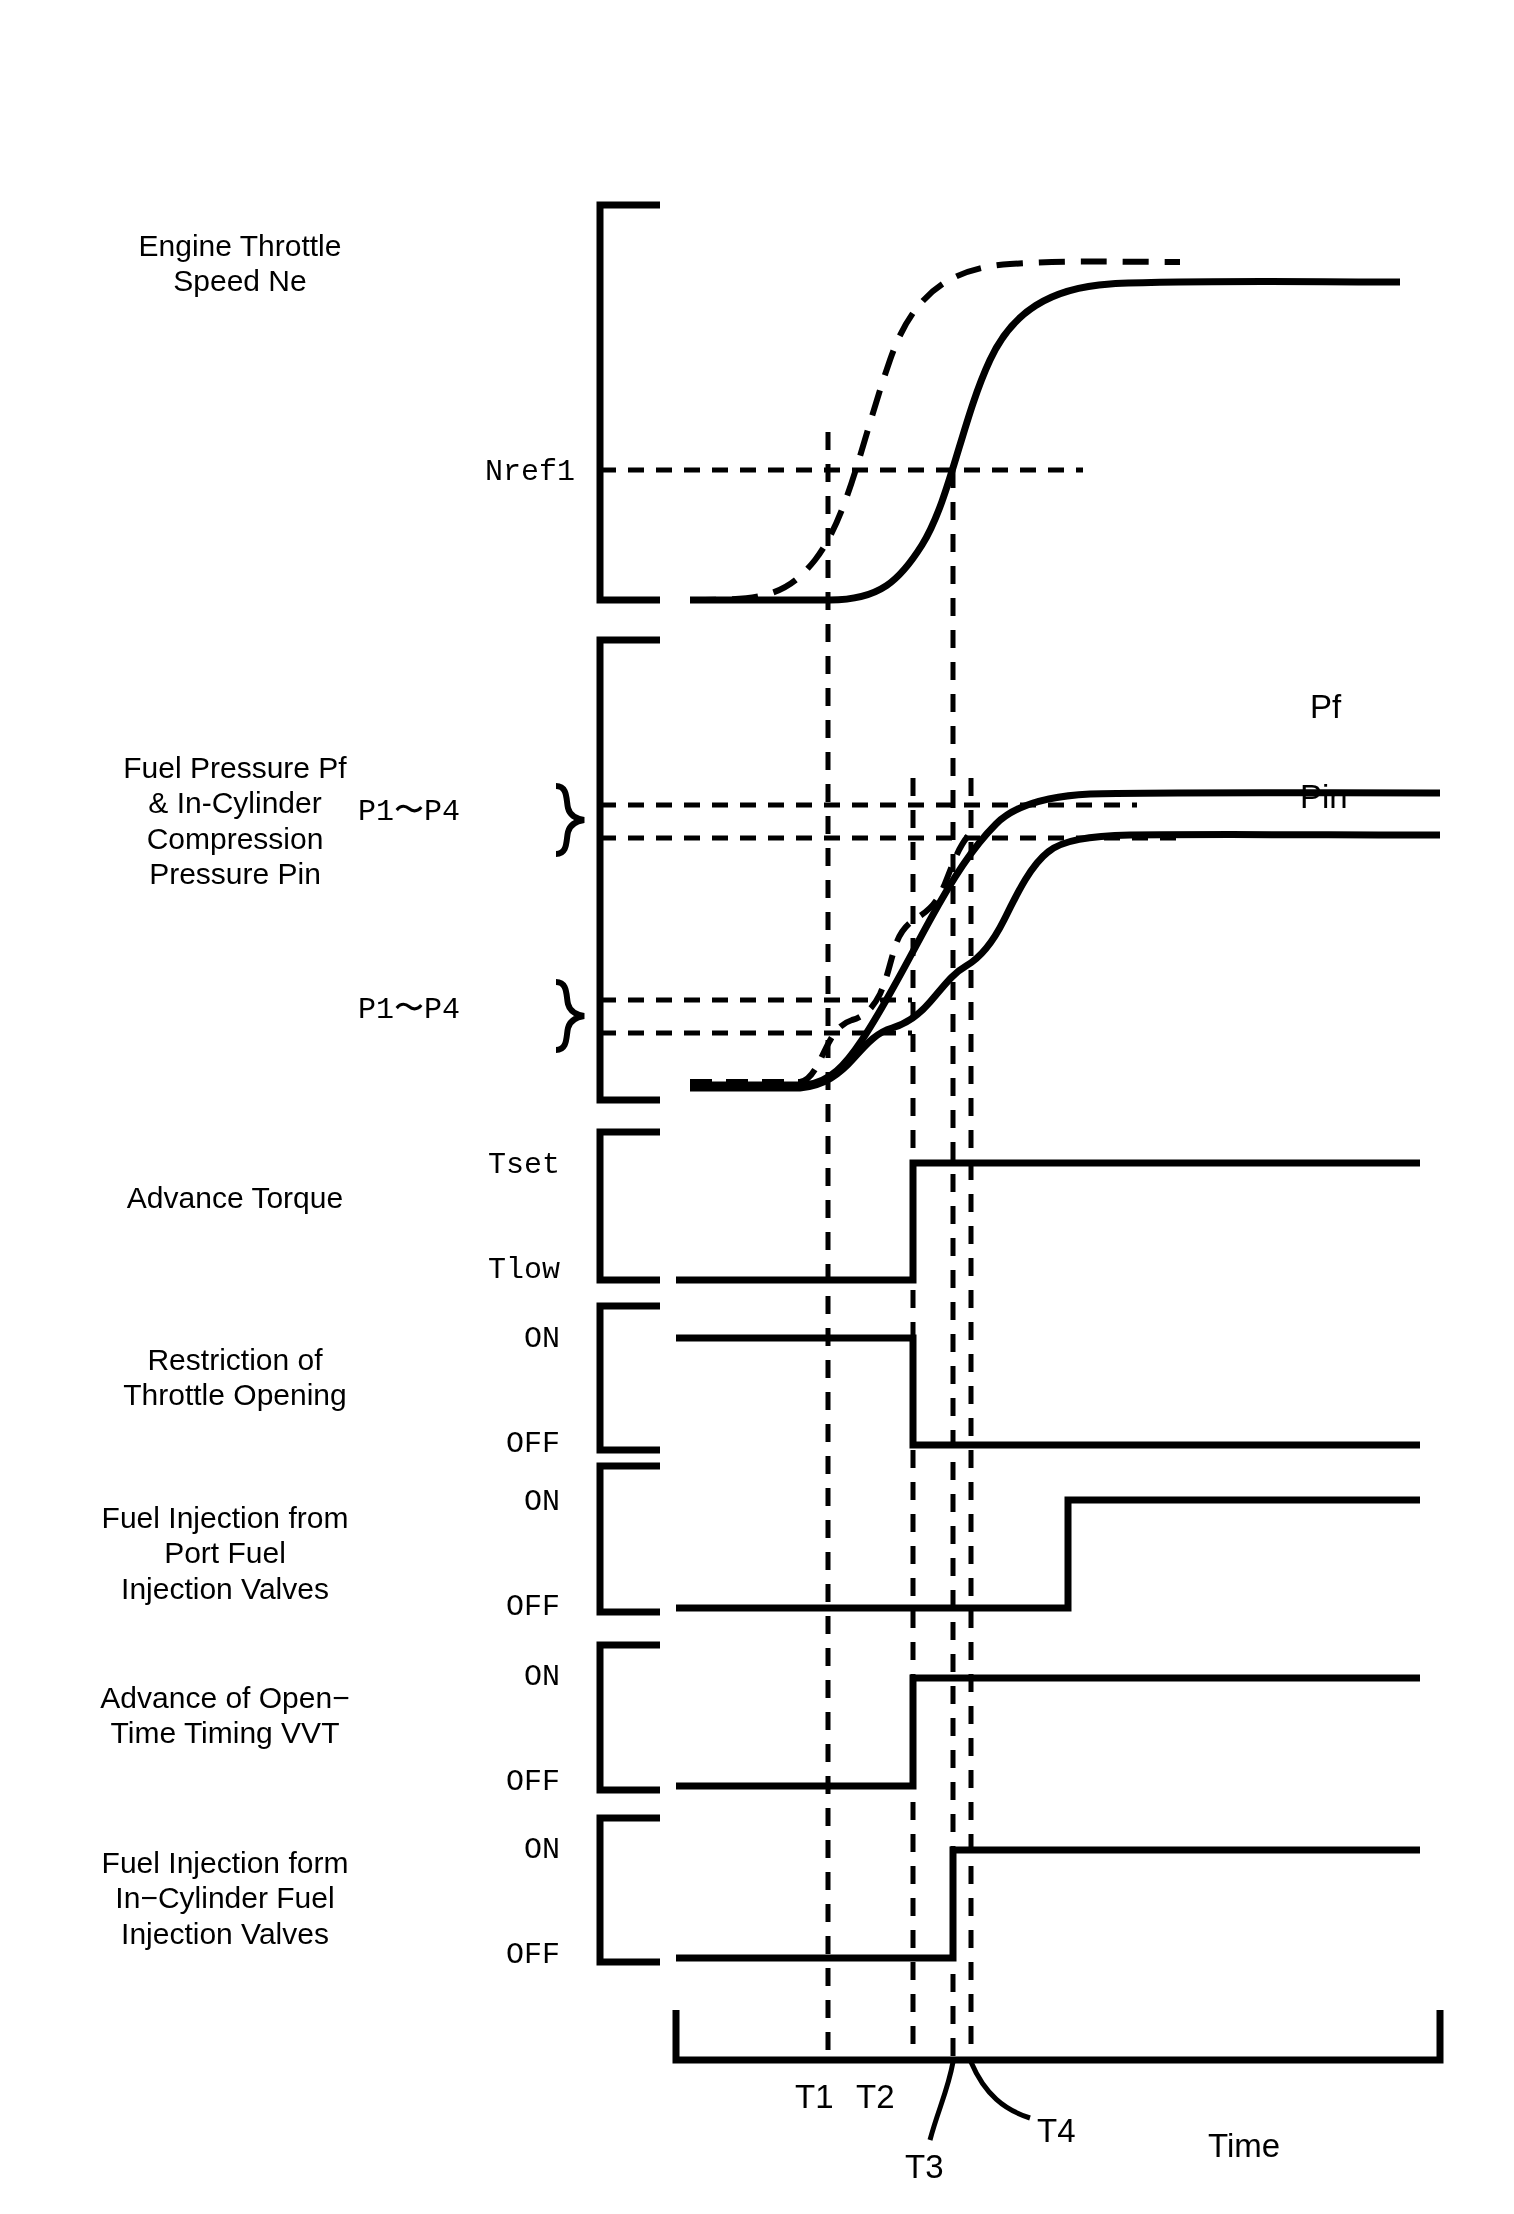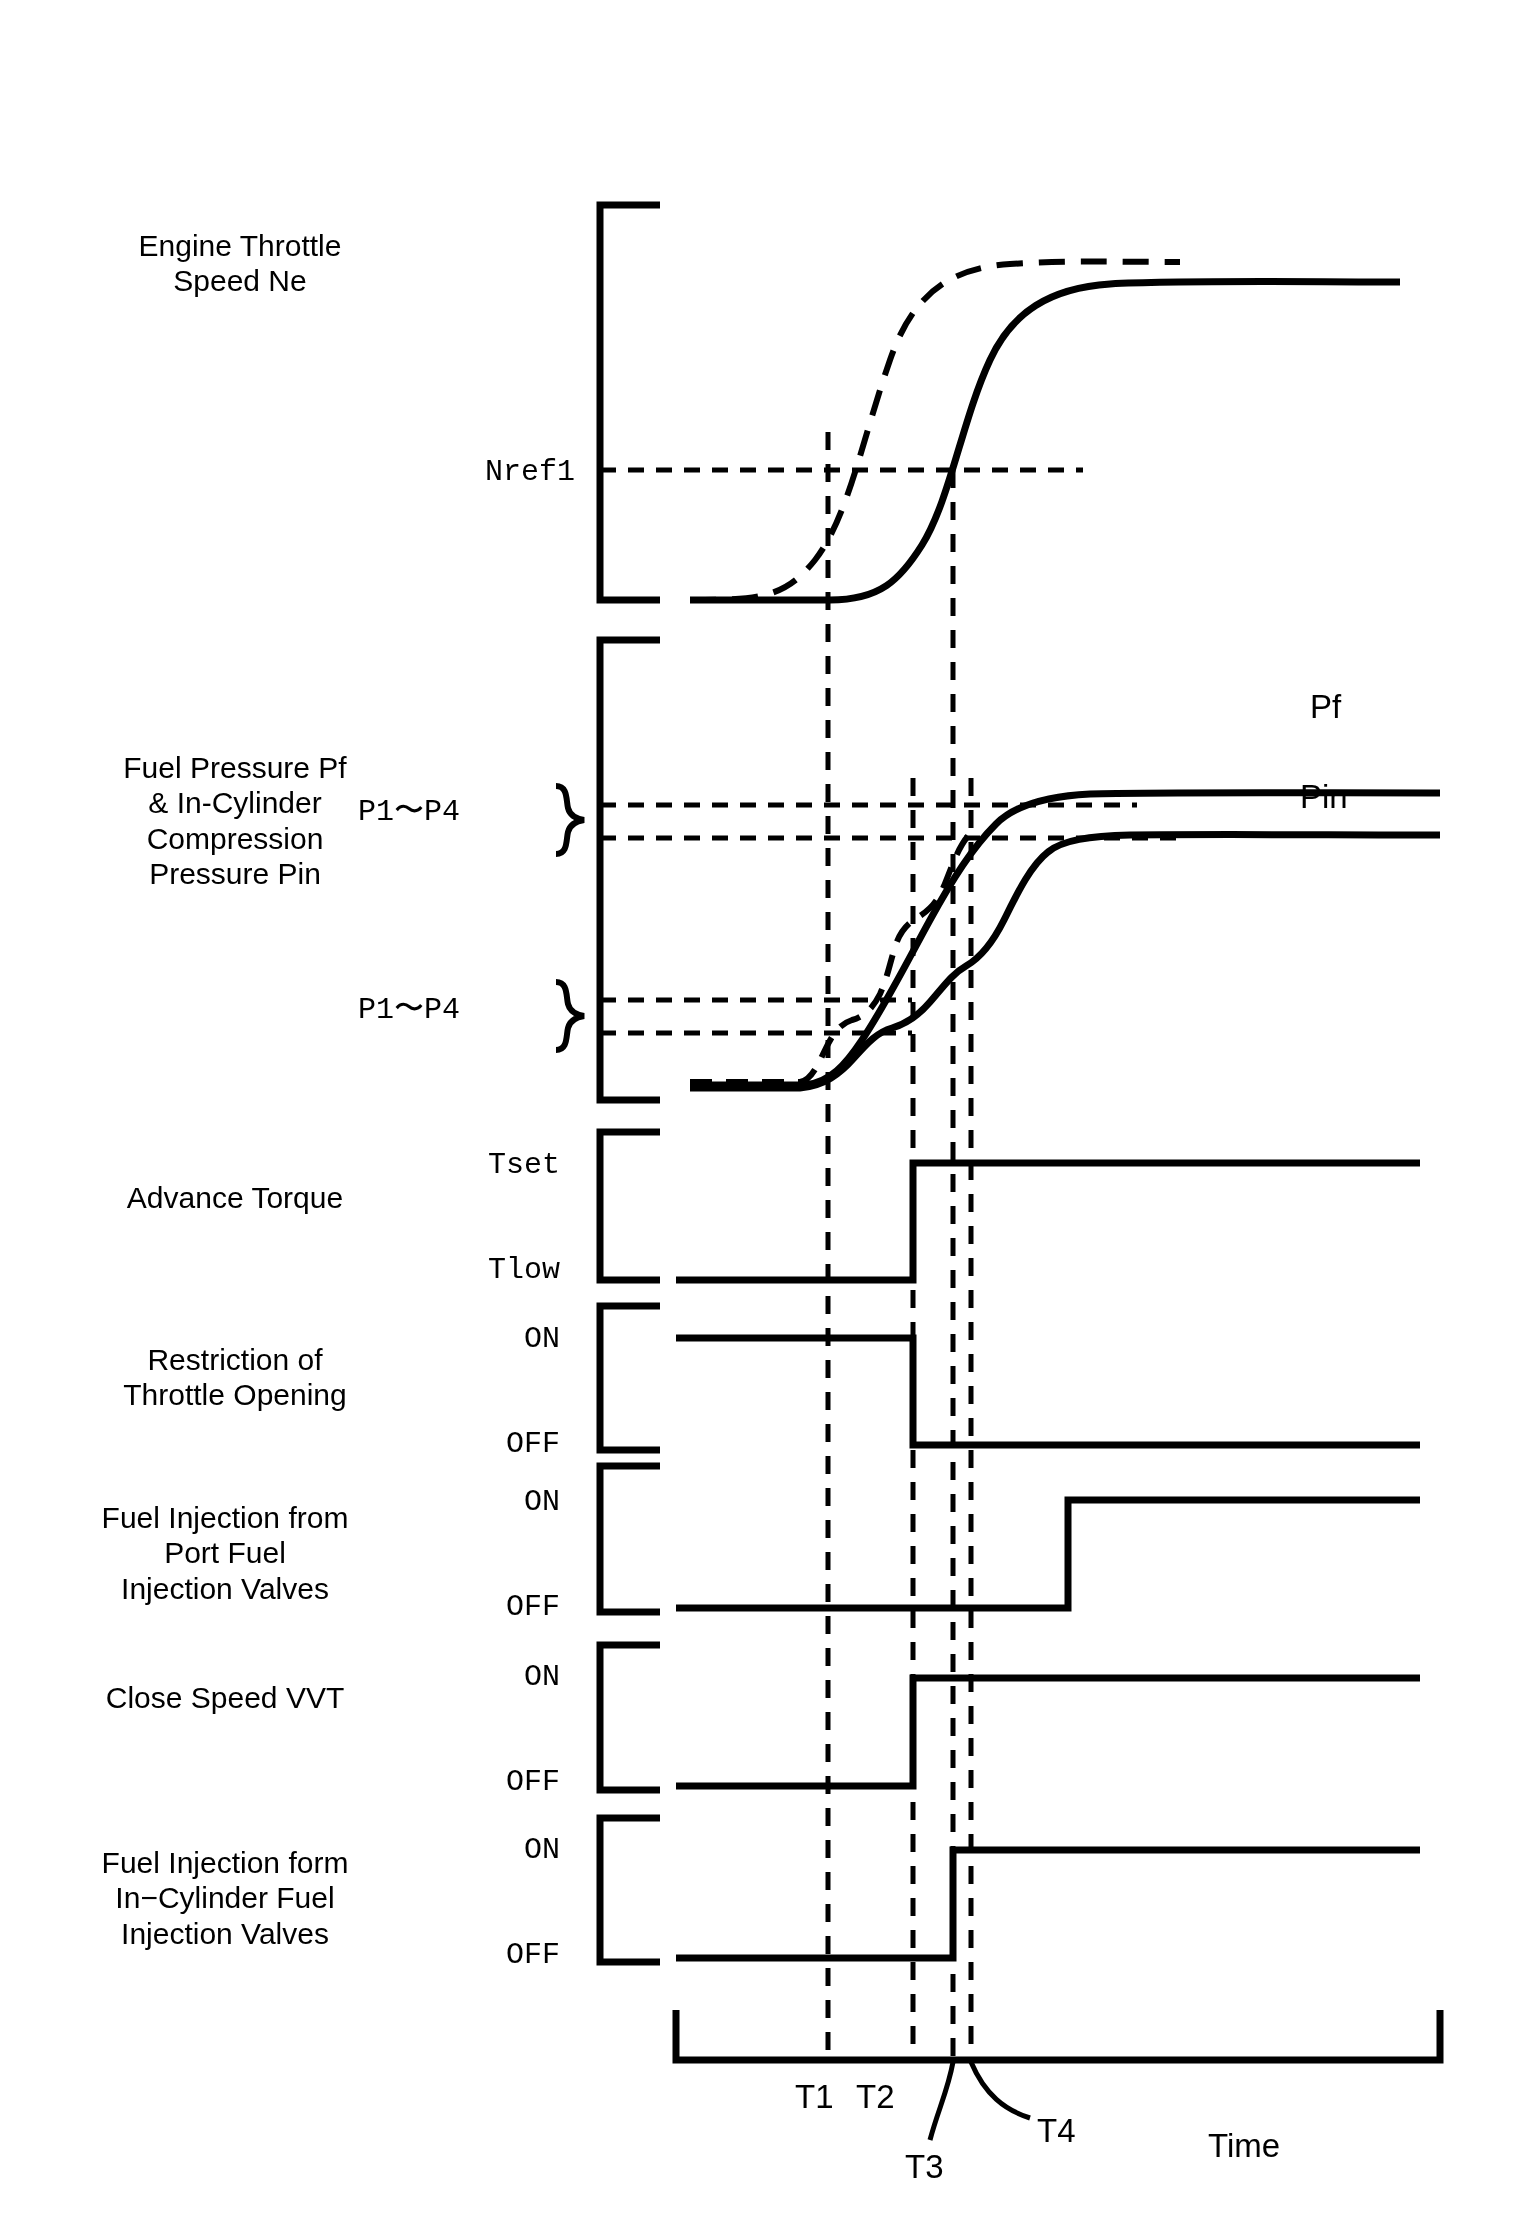--- a/index.html
+++ b/index.html
@@ -36,21 +36,22 @@
     <div>Throttle Opening</div>
   </div>
 
   <div class="lbl" style="left:0px;top:1500px;width:450px;">
     <div>Fuel Injection from</div>
     <div>Port Fuel</div>
     <div>Injection Valves</div>
   </div>
 
   <div class="lbl" style="left:0px;top:1680px;width:450px;">
-    <div>Close Speed VVT</div>
+    <div>Advance of Open−</div>
+    <div>Time Timing VVT</div>
   </div>
 
   <div class="lbl" style="left:0px;top:1845px;width:450px;">
     <div>Fuel Injection form</div>
     <div>In−Cylinder Fuel</div>
     <div>Injection Valves</div>
   </div>
 
   <div class="ax" style="left:360px;top:455px;width:215px;">Nref1</div>
 

